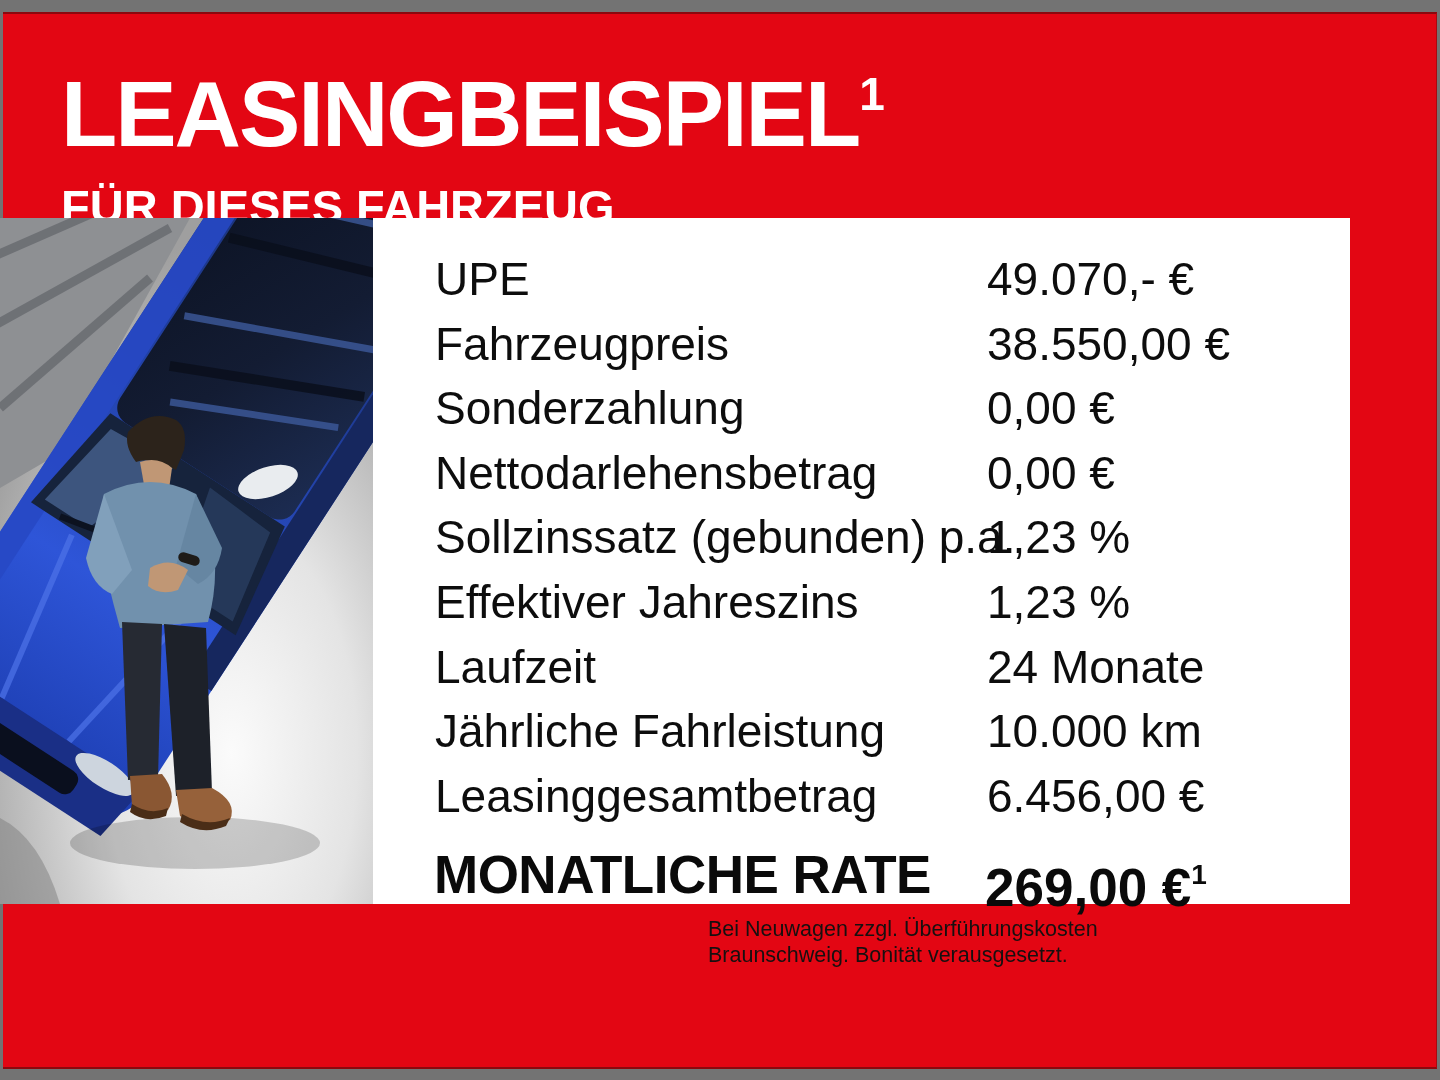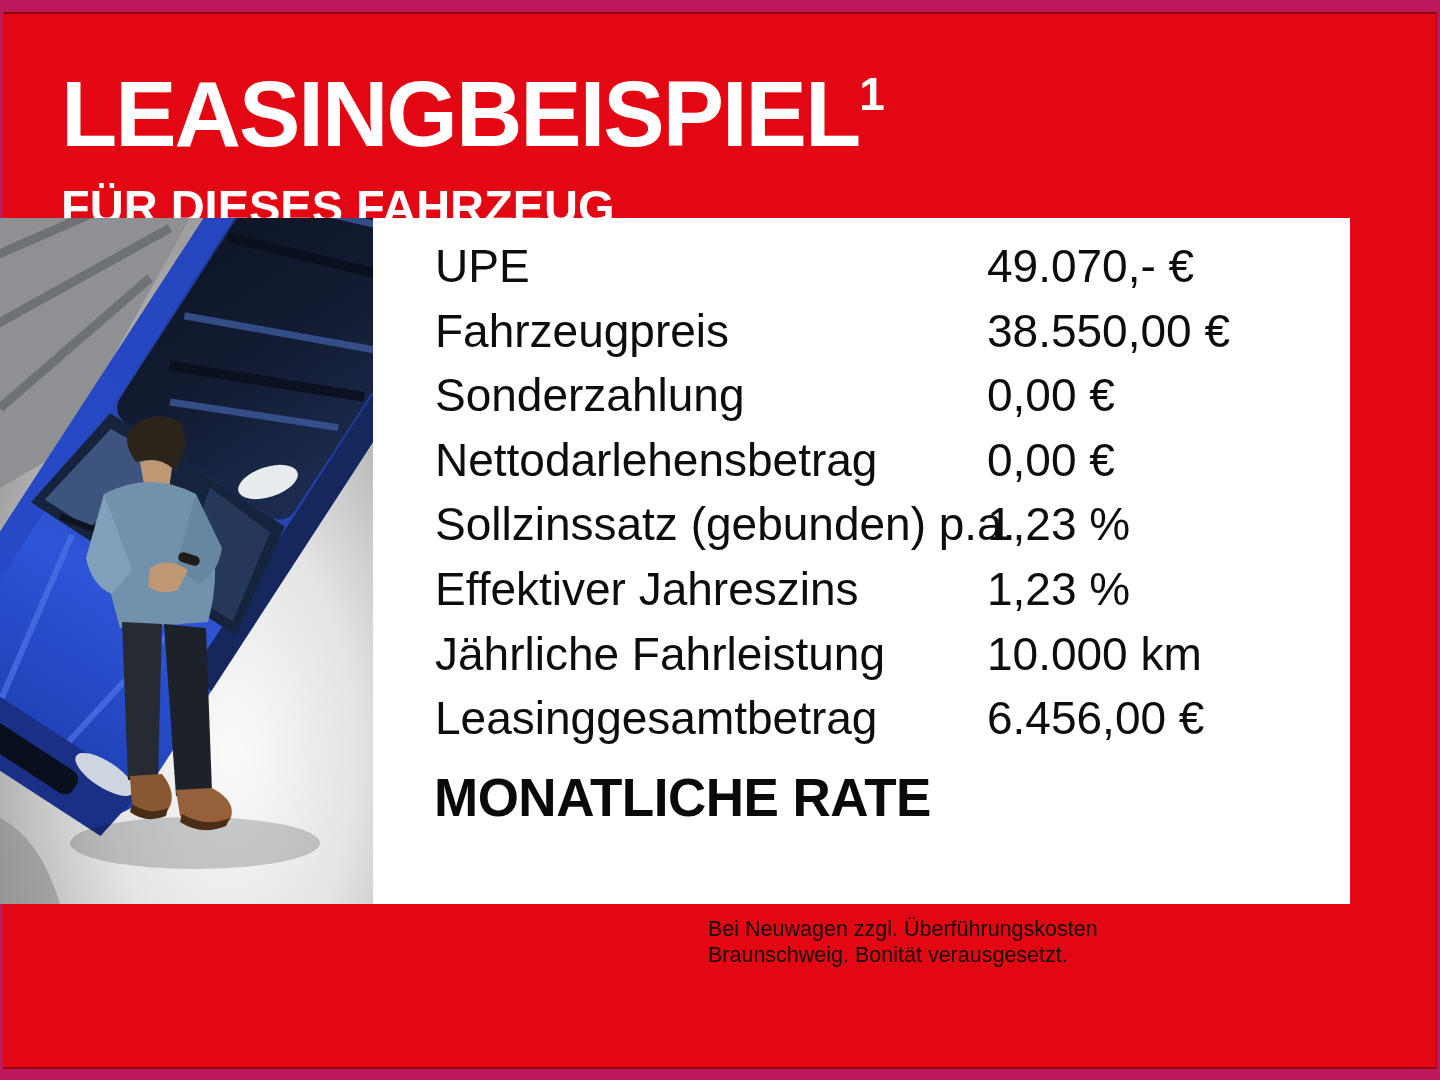--- a/index.html
+++ b/index.html
@@ -1,18 +1,18 @@
 <!DOCTYPE html>
 <html><head>
 <meta charset="utf-8">
 <style>
   html,body{margin:0;padding:0;background:#ffffff;}
   .canvas{
     position:relative;width:1440px;height:1080px;overflow:hidden;
-    background:#be185d;font-family:"Liberation Sans","DejaVu Sans",sans-serif;
+    background:#737373;font-family:"Liberation Sans","DejaVu Sans",sans-serif;
   }
   
   .red-bg{
     position:absolute;left:3px;top:12px;width:1433px;height:1053px;
     background:#e30613;
     border-top:2px solid rgba(70,10,10,0.55);
     border-bottom:2px solid rgba(70,10,10,0.55);
     border-right:1px solid rgba(70,10,10,0.35);
   }
   
@@ -23,21 +23,21 @@
   .hdr .line1 sup{font-size:46px;vertical-align:36px;letter-spacing:0;}
   .hdr .line2{
     font-size:47px;font-weight:bold;line-height:70px;letter-spacing:0px;white-space:nowrap;margin-top:12px;
   }
   
   .photo{position:absolute;left:0px;top:218px;width:373px;height:686px;overflow:hidden;background:#9b9b9b;}
   .photo svg{display:block;}
   
   .panel{
     position:absolute;left:373px;top:218px;width:977px;height:686px;
-    background:#ffffff;padding-top:16px;box-sizing:border-box;
+    background:#ffffff;padding-top:29px;box-sizing:border-box;
   }
   .t-row{position:relative;height:64.6px;}
   .t-row .lbl{
     position:absolute;left:62px;top:0;height:64.6px;line-height:64.6px;
     font-size:46px;color:#0d0d0d;white-space:nowrap;
   }
   .t-row .val{
     position:absolute;left:614px;top:0;height:64.6px;line-height:64.6px;
     font-size:46px;color:#0d0d0d;white-space:nowrap;
   }
@@ -187,30 +187,35 @@
     </div>
     <div class="t-row">
       <span class="lbl">Sollzinssatz (gebunden) p.a.</span>
       <span class="val">1,23 %</span>
     </div>
     <div class="t-row">
       <span class="lbl">Effektiver Jahreszins</span>
       <span class="val">1,23 %</span>
     </div>
     <div class="t-row">
+      <span class="lbl">Laufzeit</span>
+      <span class="val">24 Monate</span>
+    </div>
+    <div class="t-row">
       <span class="lbl">Jährliche Fahrleistung</span>
       <span class="val">10.000 km</span>
     </div>
     <div class="t-row">
       <span class="lbl">Leasinggesamtbetrag</span>
       <span class="val">6.456,00 €</span>
     </div>
 
     <div class="total-row">
       <span class="lbl">MONATLICHE RATE</span>
+      <span class="val"><span>269,00 €</span><sup>1</sup></span>
     </div>
   </section>
 
   <footer class="footnote">
     <div>Bei Neuwagen zzgl. Überführungskosten</div>
     <div>Braunschweig. Bonität verausgesetzt.</div>
   </footer>
 
 </div>
 

